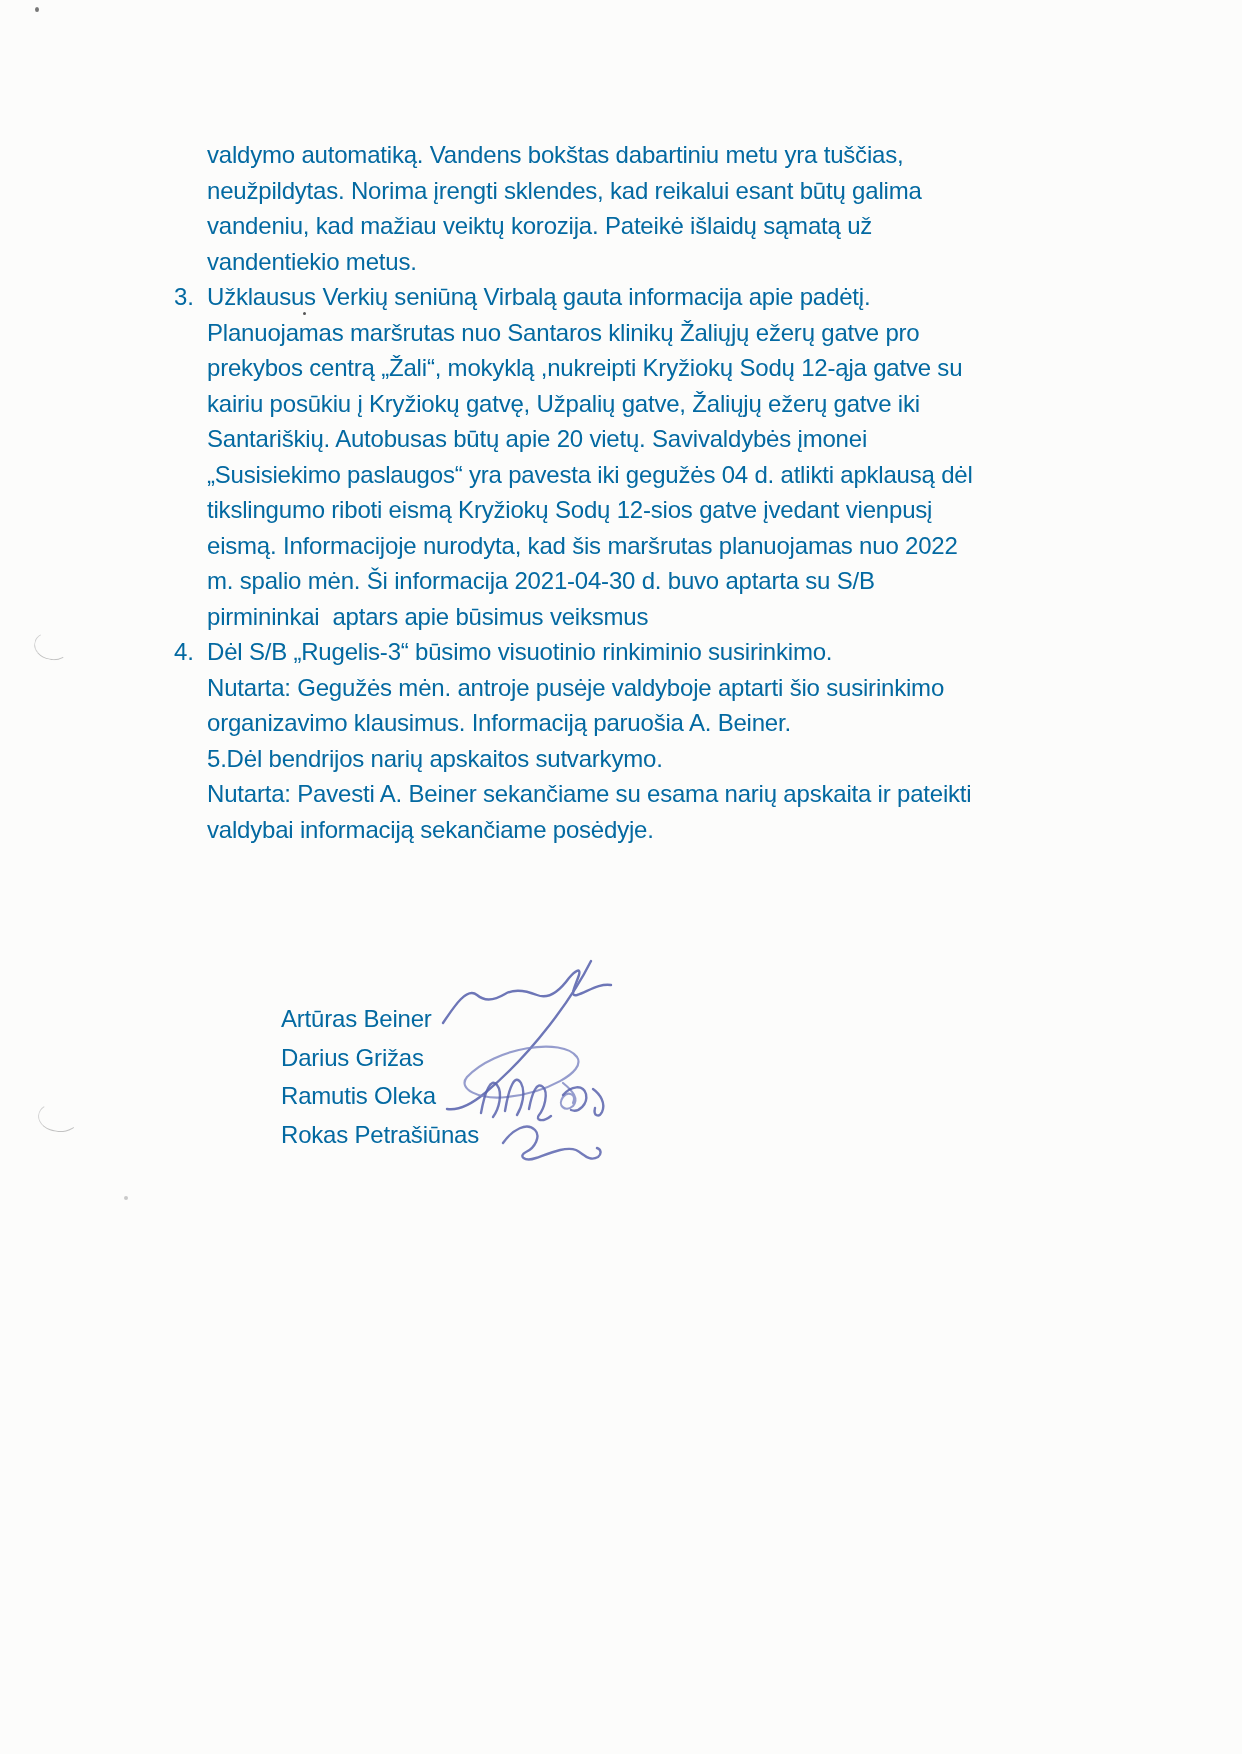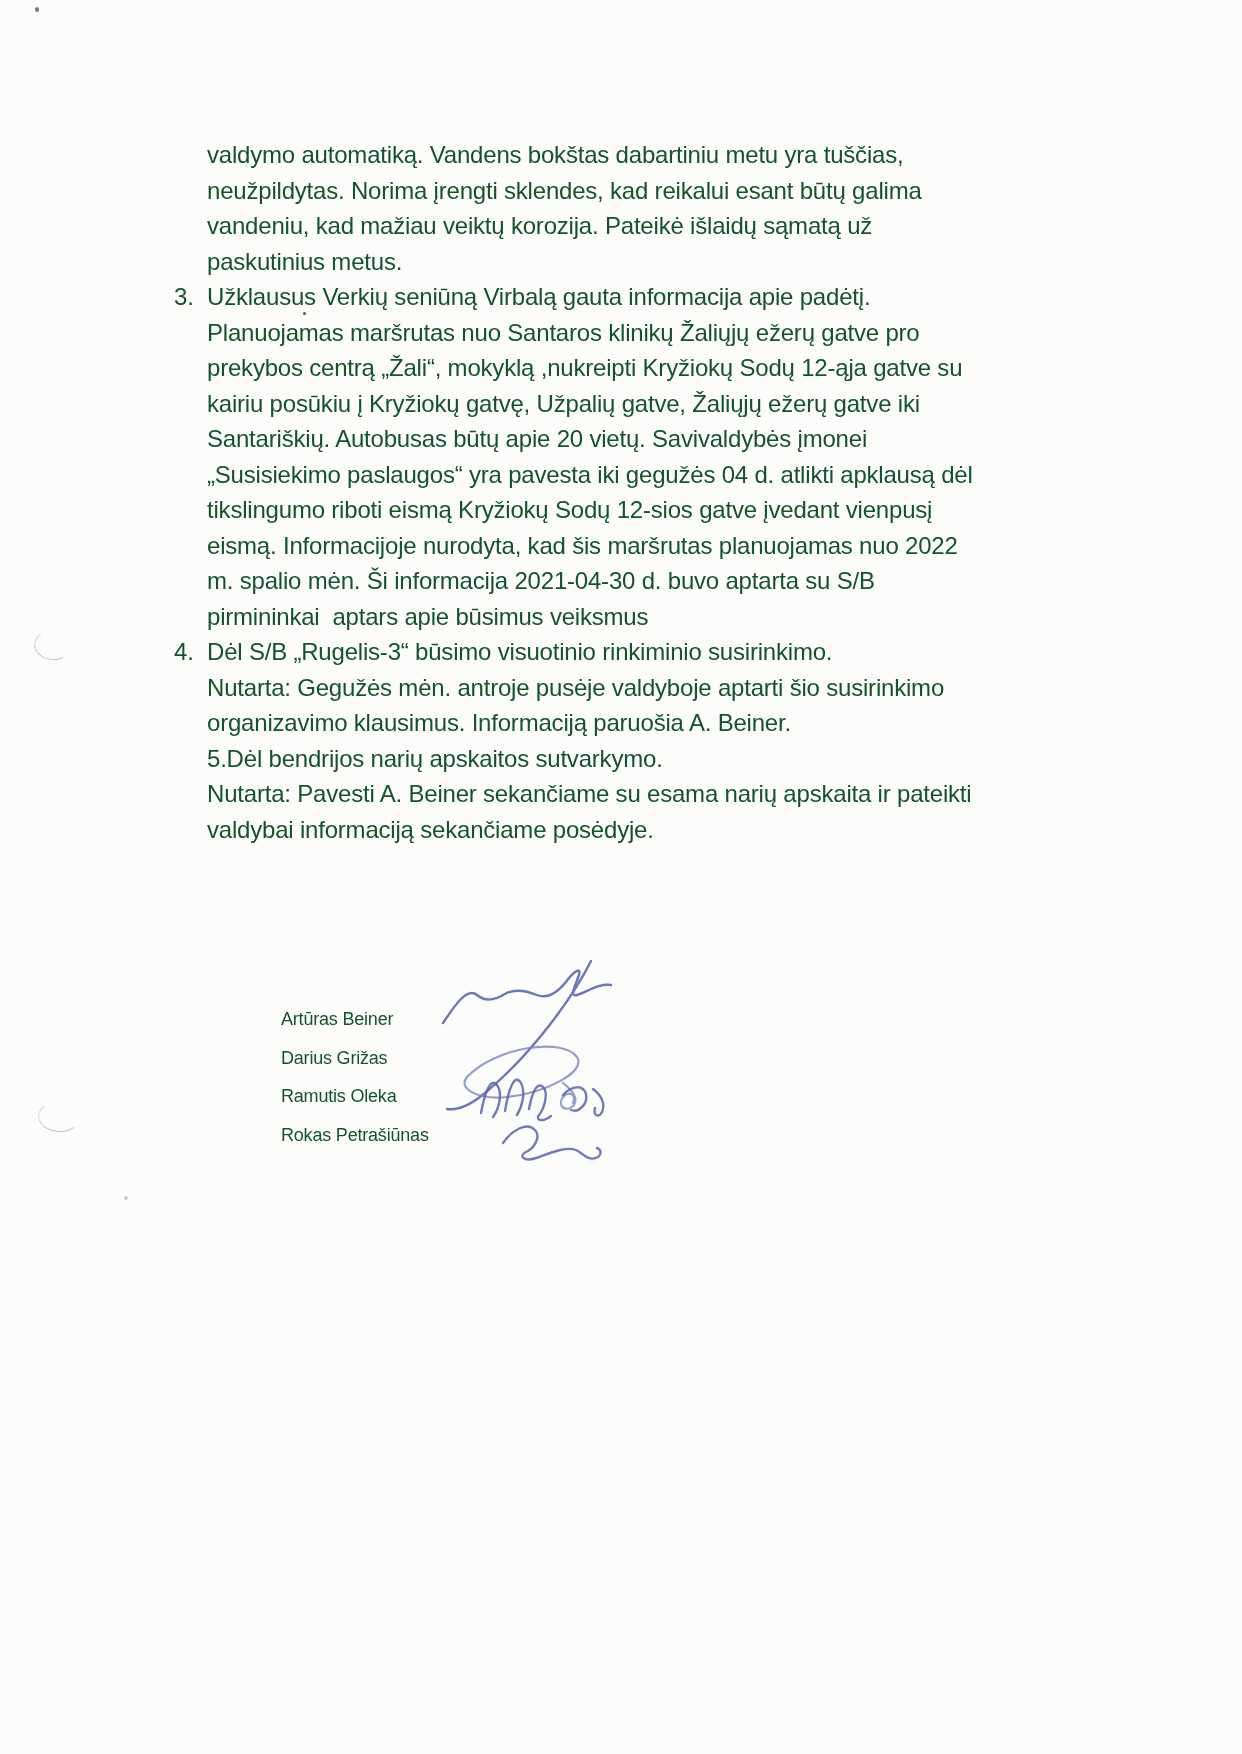--- a/index.html
+++ b/index.html
@@ -5,21 +5,21 @@
   html, body { margin: 0; padding: 0; }
   body { background: #e8e8e8; }
   .page {
     position: relative;
     width: 1242px;
     height: 1754px;
     margin: 0 auto;
     background: #fcfcfb;
     overflow: hidden;
     font-family: "Liberation Sans", "DejaVu Sans", sans-serif;
-    color: #14532d;
+    color: #0369a1;
   }
   .content {
     position: absolute;
     left: 207px;
     top: 137px;
     width: 930px;
     font-size: 24px;
     line-height: 35.5px;
     letter-spacing: -0.2px;
   }
@@ -28,21 +28,21 @@
   .list-item .marker {
     position: absolute;
     left: -33px;
     top: 0;
     white-space: pre;
   }
   .signatories {
     position: absolute;
     left: 281px;
     top: 1000px;
-    font-size: 18px;
+    font-size: 24px;
     line-height: 38.5px;
     letter-spacing: -0.2px;
   }
   .signature-overlay {
     position: absolute;
     left: 415px;
     top: 945px;
     width: 250px;
     height: 235px;
     pointer-events: none;
@@ -70,21 +70,21 @@
 <body>
 
 <div class="page">
 
   <div class="content">
 
     <div>
       <div class="line">valdymo automatiką. Vandens bokštas dabartiniu metu yra tuščias,</div>
       <div class="line">neužpildytas. Norima įrengti sklendes, kad reikalui esant būtų galima</div>
       <div class="line">vandeniu, kad mažiau veiktų korozija. Pateikė išlaidų sąmatą už</div>
-      <div class="line">paskutinius metus.</div>
+      <div class="line">vandentiekio metus.</div>
     </div>
 
     <div class="list-item">
       <span class="marker">3.</span>
       <div class="line">Užklausus Verkių seniūną Virbalą gauta informacija apie padėtį.</div>
       <div class="line">Planuojamas maršrutas nuo Santaros klinikų Žaliųjų ežerų gatve pro</div>
       <div class="line">prekybos centrą „Žali“, mokyklą ,nukreipti Kryžiokų Sodų 12-ąja gatve su</div>
       <div class="line">kairiu posūkiu į Kryžiokų gatvę, Užpalių gatve, Žaliųjų ežerų gatve iki</div>
       <div class="line">Santariškių. Autobusas būtų apie 20 vietų. Savivaldybės įmonei</div>
       <div class="line">„Susisiekimo paslaugos“ yra pavesta iki gegužės 04 d. atlikti apklausą dėl</div>

